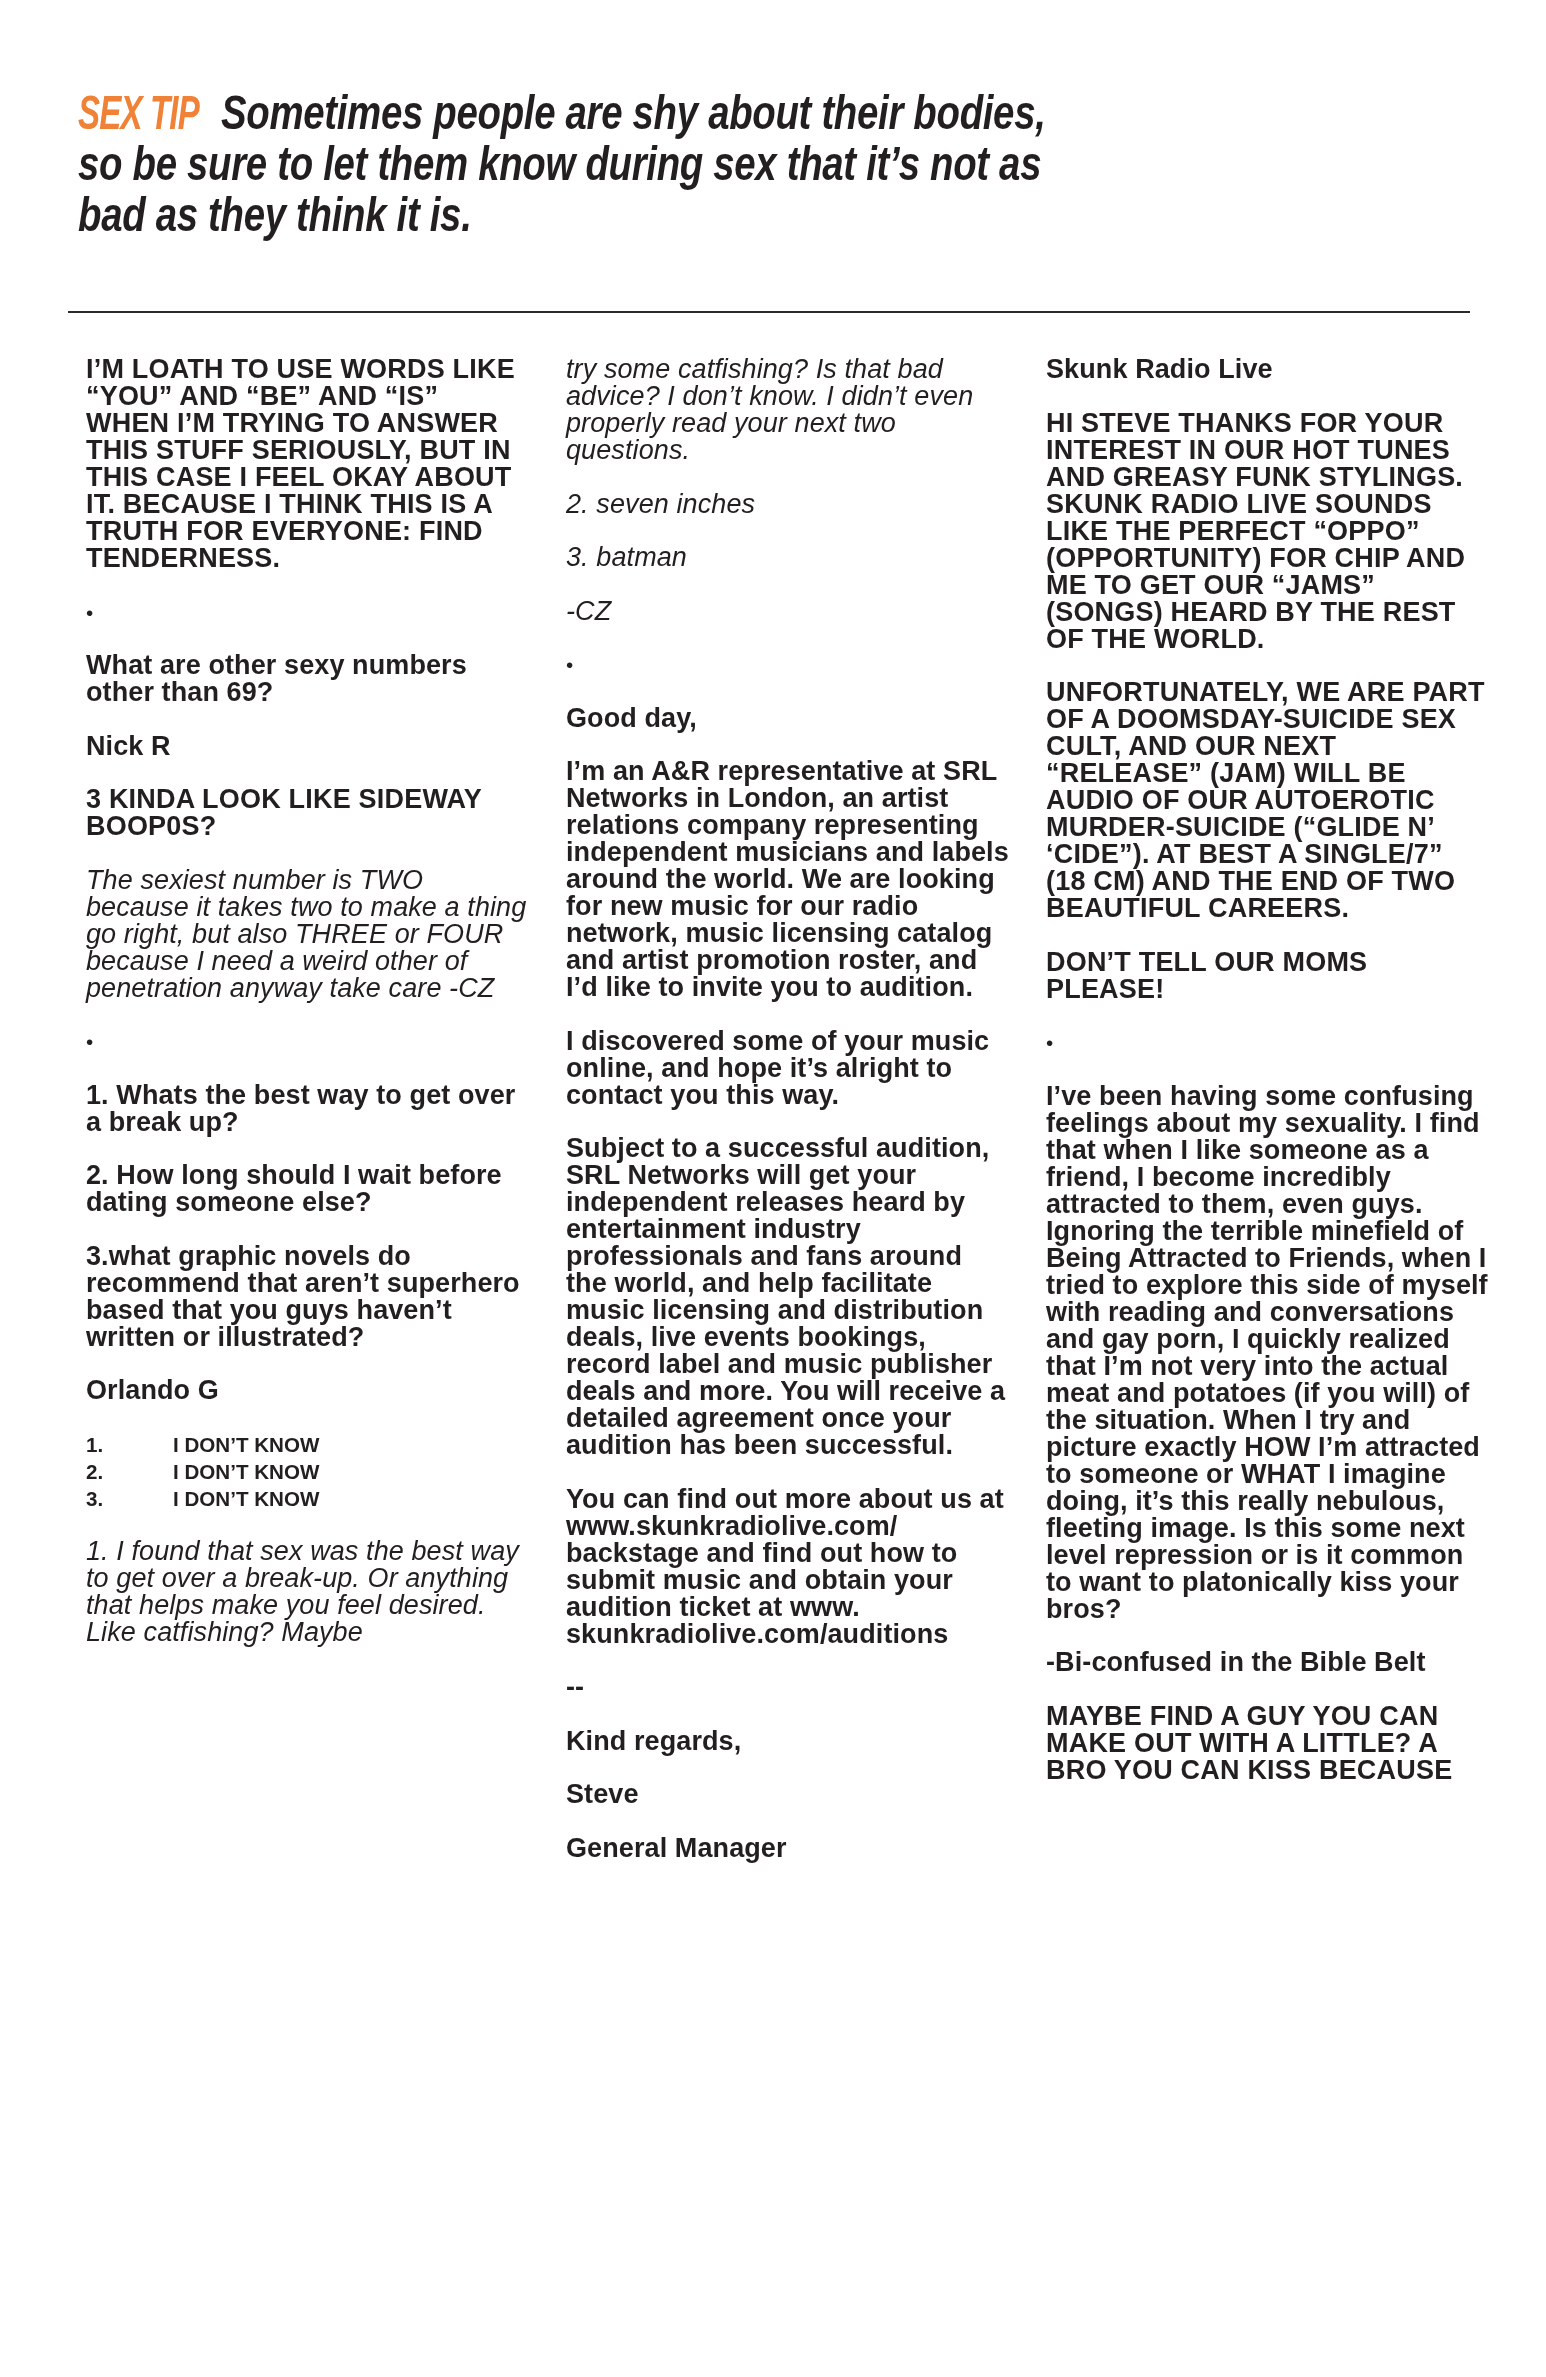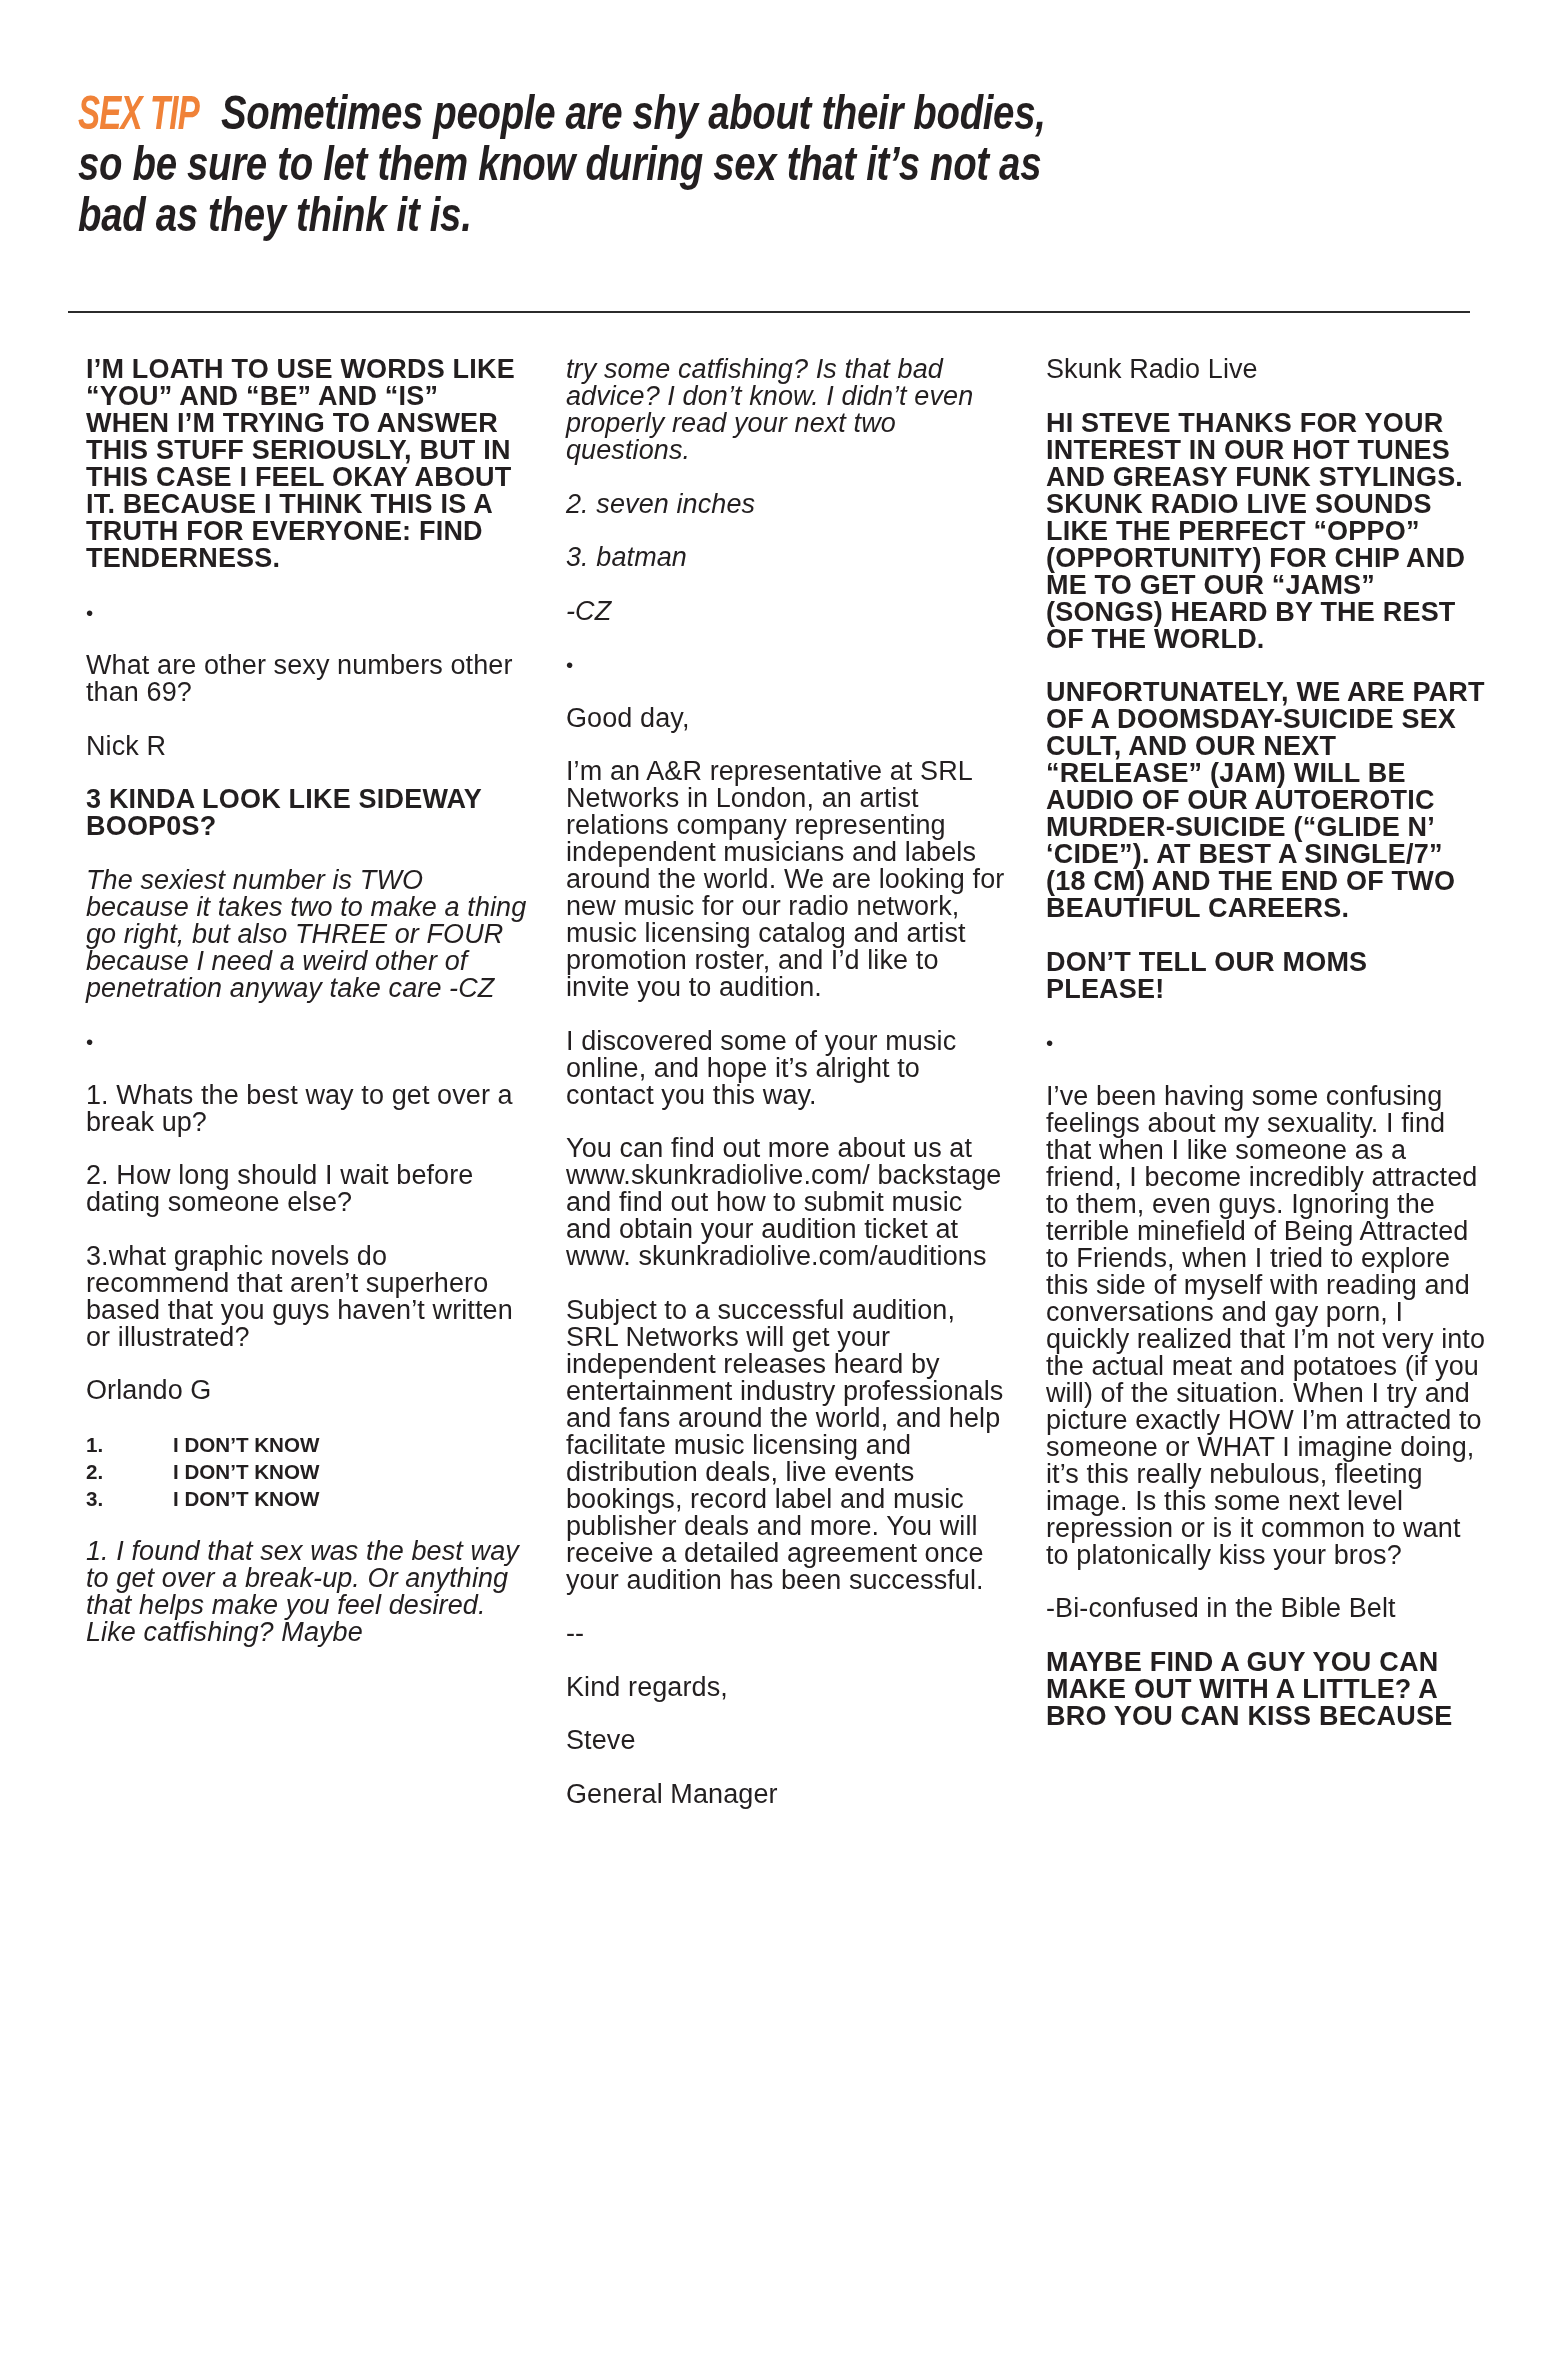--- a/index.html
+++ b/index.html
@@ -88,21 +88,21 @@
   .caps {
     font-weight: bold;
     letter-spacing: 0.2px;
   }
   .ital {
     font-weight: normal;
     font-style: italic;
     letter-spacing: 0.1px;
   }
   .plain {
-    font-weight: normal;
+    font-weight: bold;
   }
   .bullet {
     font-size: 20.6px;
     line-height: 27px;
     margin: 0 0 26.5px 0;
   }
 
   .numlist {
     margin: 0 0 26.5px 0;
   }
@@ -159,22 +159,22 @@
       </div>
     <div class="col">
         <p class="ital">try some catfishing? Is that bad advice? I don’t know. I didn’t even properly read your next two questions.</p>
         <p class="ital">2. seven inches</p>
         <p class="ital">3. batman</p>
         <p class="ital">-CZ</p>
         <p class="bullet">•</p>
         <p class="plain">Good day,</p>
         <p class="plain">I’m an A&amp;R representative at SRL Networks in London, an artist relations company representing independent musicians and labels around the world. We are looking for new music for our radio network, music licensing catalog and artist promotion roster, and I’d like to invite you to audition.</p>
         <p class="plain">I discovered some of your music online, and hope it’s alright to contact you this way.</p>
+        <p class="plain">Subject to a successful audition, SRL Networks will get your independent releases heard by entertainment industry professionals and fans around the world, and help facilitate music licensing and distribution deals, live events bookings, record label and music publisher deals and more. You will receive a detailed agreement once your audition has been successful.</p>
         <p class="plain">You can find out more about us at www.skunkradiolive.com/ backstage and find out how to submit music and obtain your audition ticket at www. skunkradiolive.com/auditions</p>
-        <p class="plain">Subject to a successful audition, SRL Networks will get your independent releases heard by entertainment industry professionals and fans around the world, and help facilitate music licensing and distribution deals, live events bookings, record label and music publisher deals and more. You will receive a detailed agreement once your audition has been successful.</p>
         <p class="plain">--</p>
         <p class="plain">Kind regards,</p>
         <p class="plain">Steve</p>
         <p class="plain">General Manager</p>
       </div>
     <div class="col">
         <p class="plain">Skunk Radio Live</p>
         <p class="caps">HI STEVE THANKS FOR YOUR INTEREST IN OUR HOT TUNES AND GREASY FUNK STYLINGS. SKUNK RADIO LIVE SOUNDS LIKE THE PERFECT “OPPO” (OPPORTUNITY) FOR CHIP AND ME TO GET OUR “JAMS” (SONGS) HEARD BY THE REST OF THE WORLD.</p>
         <p class="caps">UNFORTUNATELY, WE ARE PART OF A DOOMSDAY-SUICIDE SEX CULT, AND OUR NEXT “RELEASE” (JAM) WILL BE AUDIO OF OUR AUTOEROTIC MURDER-SUICIDE (“GLIDE N’ ‘CIDE”). AT BEST A SINGLE/7” (18 CM) AND THE END OF TWO BEAUTIFUL CAREERS.</p>
         <p class="caps">DON’T TELL OUR MOMS PLEASE!</p>

